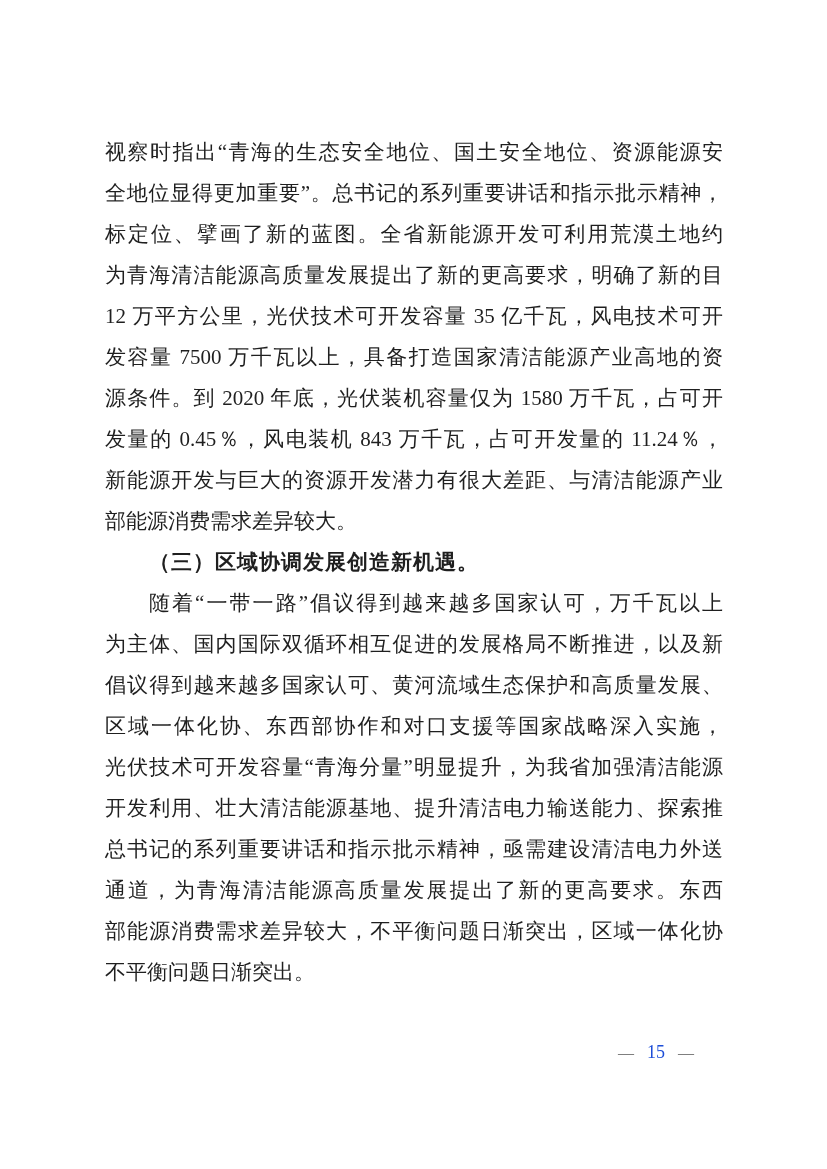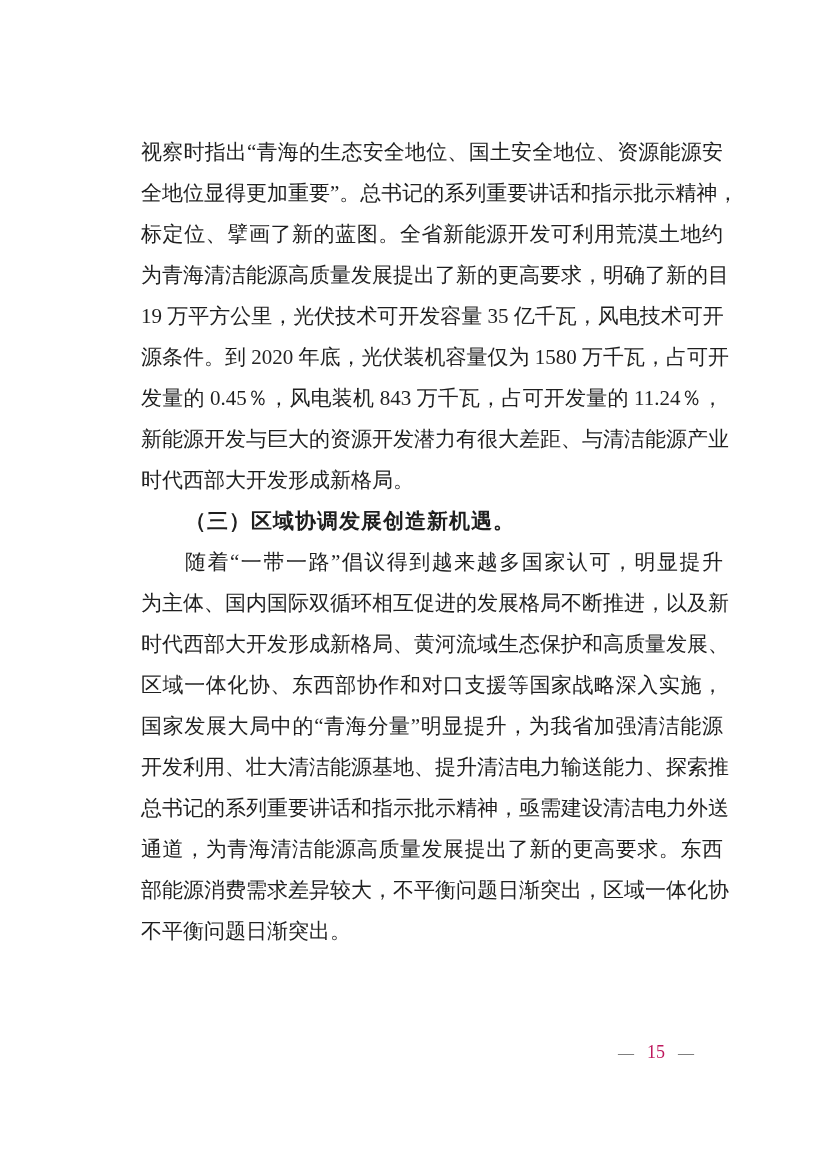--- a/index.html
+++ b/index.html
@@ -29,21 +29,20 @@
 
   .line {
     height: 41px;
     line-height: 41px;
     font-size: 21px;
     color: #1f1f1f;
     text-align: justify;
     text-align-last: justify;
     white-space: nowrap;
     overflow: visible;
-    margin-left: 36px;
   }
 
   .line.para-end {
     text-align-last: left;
   }
 
   .line.indent {
     text-indent: 44px;
   }
 
@@ -67,45 +66,46 @@
     font-family: "Liberation Serif", serif;
   }
 
   .footer .dash {
     color: #6a6a6a;
     letter-spacing: 0;
     font-size: 16px;
   }
 
   .footer .page-num {
-    color: #be185d;
+    color: #1d4ed8;
     font-size: 18px;
   }
 </style>
 </head>
 <body>
 
 <div class="page">
 
   <div class="text-block" id="text-block">
       <div class="line">视察时指出“青海的生态安全地位、国土安全地位、资源能源安</div>
       <div class="line">全地位显得更加重要”。总书记的系列重要讲话和指示批示精神，</div>
       <div class="line">标定位、擘画了新的蓝图。全省新能源开发可利用荒漠土地约</div>
       <div class="line">为青海清洁能源高质量发展提出了新的更高要求，明确了新的目</div>
-      <div class="line">19 万平方公里，光伏技术可开发容量 35 亿千瓦，风电技术可开</div>
+      <div class="line">12 万平方公里，光伏技术可开发容量 35 亿千瓦，风电技术可开</div>
+      <div class="line">发容量 7500 万千瓦以上，具备打造国家清洁能源产业高地的资</div>
       <div class="line">源条件。到 2020 年底，光伏装机容量仅为 1580 万千瓦，占可开</div>
       <div class="line">发量的 0.45％，风电装机 843 万千瓦，占可开发量的 11.24％，</div>
       <div class="line">新能源开发与巨大的资源开发潜力有很大差距、与清洁能源产业</div>
-      <div class="line para-end">时代西部大开发形成新格局。</div>
+      <div class="line para-end">部能源消费需求差异较大。</div>
       <div class="line heading indent para-end">（三）区域协调发展创造新机遇。</div>
-      <div class="line indent">随着“一带一路”倡议得到越来越多国家认可，明显提升</div>
+      <div class="line indent">随着“一带一路”倡议得到越来越多国家认可，万千瓦以上</div>
       <div class="line">为主体、国内国际双循环相互促进的发展格局不断推进，以及新</div>
-      <div class="line">时代西部大开发形成新格局、黄河流域生态保护和高质量发展、</div>
+      <div class="line">倡议得到越来越多国家认可、黄河流域生态保护和高质量发展、</div>
       <div class="line">区域一体化协、东西部协作和对口支援等国家战略深入实施，</div>
-      <div class="line">国家发展大局中的“青海分量”明显提升，为我省加强清洁能源</div>
+      <div class="line">光伏技术可开发容量“青海分量”明显提升，为我省加强清洁能源</div>
       <div class="line">开发利用、壮大清洁能源基地、提升清洁电力输送能力、探索推</div>
       <div class="line">总书记的系列重要讲话和指示批示精神，亟需建设清洁电力外送</div>
       <div class="line">通道，为青海清洁能源高质量发展提出了新的更高要求。东西</div>
       <div class="line">部能源消费需求差异较大，不平衡问题日渐突出，区域一体化协</div>
       <div class="line para-end">不平衡问题日渐突出。</div>
     </div>
 
   <div class="footer">
     <span class="dash">—</span>
     <span class="page-num">15</span>

